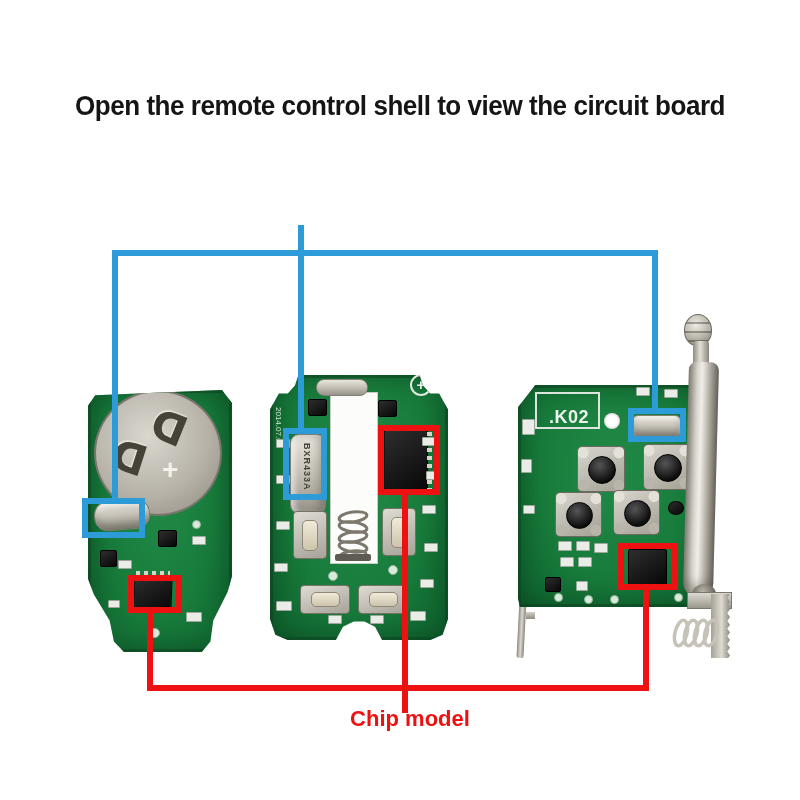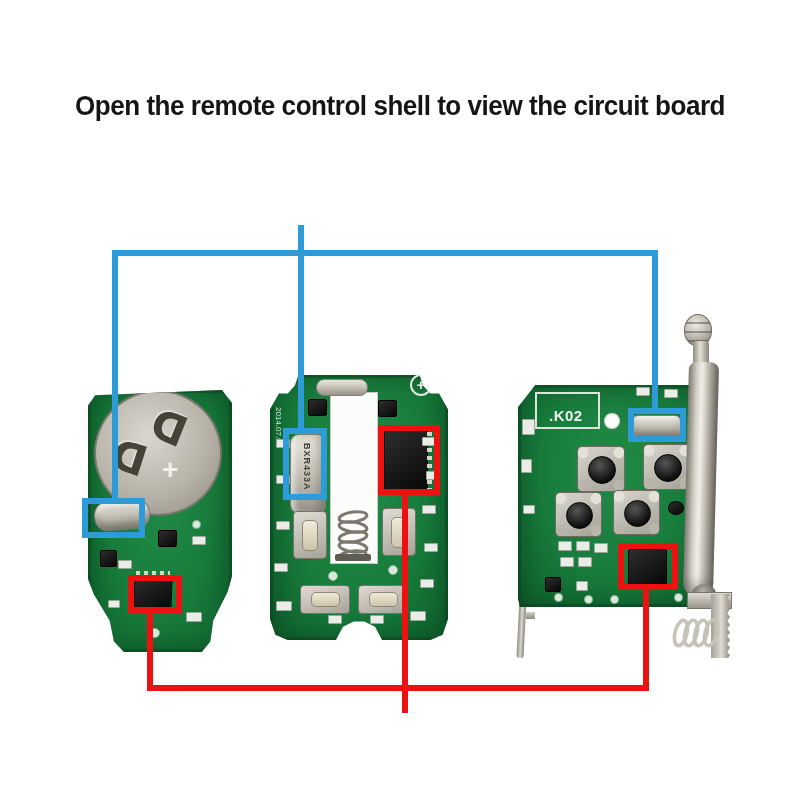--- a/index.html
+++ b/index.html
@@ -126,21 +126,21 @@
     <div class="wbit" style="left:140px;top:236px;width:14px;height:8px;"></div>
     <div class="wbit" style="left:58px;top:240px;width:12px;height:7px;"></div>
     <div class="wbit" style="left:100px;top:240px;width:12px;height:7px;"></div>
     <div class="via" style="left:58px;top:196px;width:8px;height:8px;"></div>
     <div class="via" style="left:118px;top:190px;width:8px;height:8px;"></div>
   </div>
 
   <div class="board" style="left:518px;top:385px;width:192px;height:222px;
               clip-path:polygon(0% 10%,9% 0%,100% 0%,100% 100%,1% 100%,0% 96%);">
     <div class="comp" style="left:17px;top:7px;width:61px;height:33px;border:2px solid #dce5dc;">
-      <span style="position:absolute;left:12px;top:13px;font-size:15px;color:#eef3ee;font-weight:600;letter-spacing:.5px;">.K02</span>
+      <span style="position:absolute;left:12px;top:13px;font-size:18px;color:#eef3ee;font-weight:600;letter-spacing:.5px;">.K02</span>
     </div>
     <div class="comp" style="left:86px;top:28px;width:16px;height:16px;background:#fff;border-radius:50%;box-shadow:inset 0 0 3px rgba(0,0,0,.35);"></div>
     <div class="comp silver" style="left:114px;top:30px;width:47px;height:21px;border-radius:6px;
                 box-shadow:inset 0 -5px 6px rgba(70,65,55,.35), inset 0 3px 4px rgba(255,255,255,.5);"></div>
     <div class="wbit" style="left:118px;top:2px;width:12px;height:7px;"></div>
     <div class="wbit" style="left:146px;top:4px;width:12px;height:7px;"></div>
     <div class="wbit" style="left:170px;top:14px;width:12px;height:7px;"></div>
     <div class="tsq" style="left:59px;top:61px;width:46px;height:44px;">
       <div class="btnr" style="left:10px;top:9px;width:26px;height:26px;"></div>
     </div>
@@ -214,14 +214,15 @@
   <div class="abox b" style="left:283px;top:428px;width:44px;height:72px;"></div>
   <div class="abox b" style="left:628px;top:408px;width:58px;height:34px;"></div>
 
   <div class="abox r" style="left:128px;top:575px;width:54px;height:38px;"></div>
   <div class="abox r" style="left:378px;top:425px;width:62px;height:70px;"></div>
   <div class="abox r" style="left:618px;top:543px;width:60px;height:47px;"></div>
   <div class="line r" style="left:147px;top:611px;width:6px;height:76px;"></div>
   <div class="line r" style="left:402px;top:493px;width:6px;height:220px;"></div>
   <div class="line r" style="left:643px;top:588px;width:6px;height:99px;"></div>
   <div class="line r" style="left:147px;top:685px;width:502px;height:6px;"></div>
+  <span class="lbl chipm">Chip model</span>
 
 </div>
 
 </body></html>

